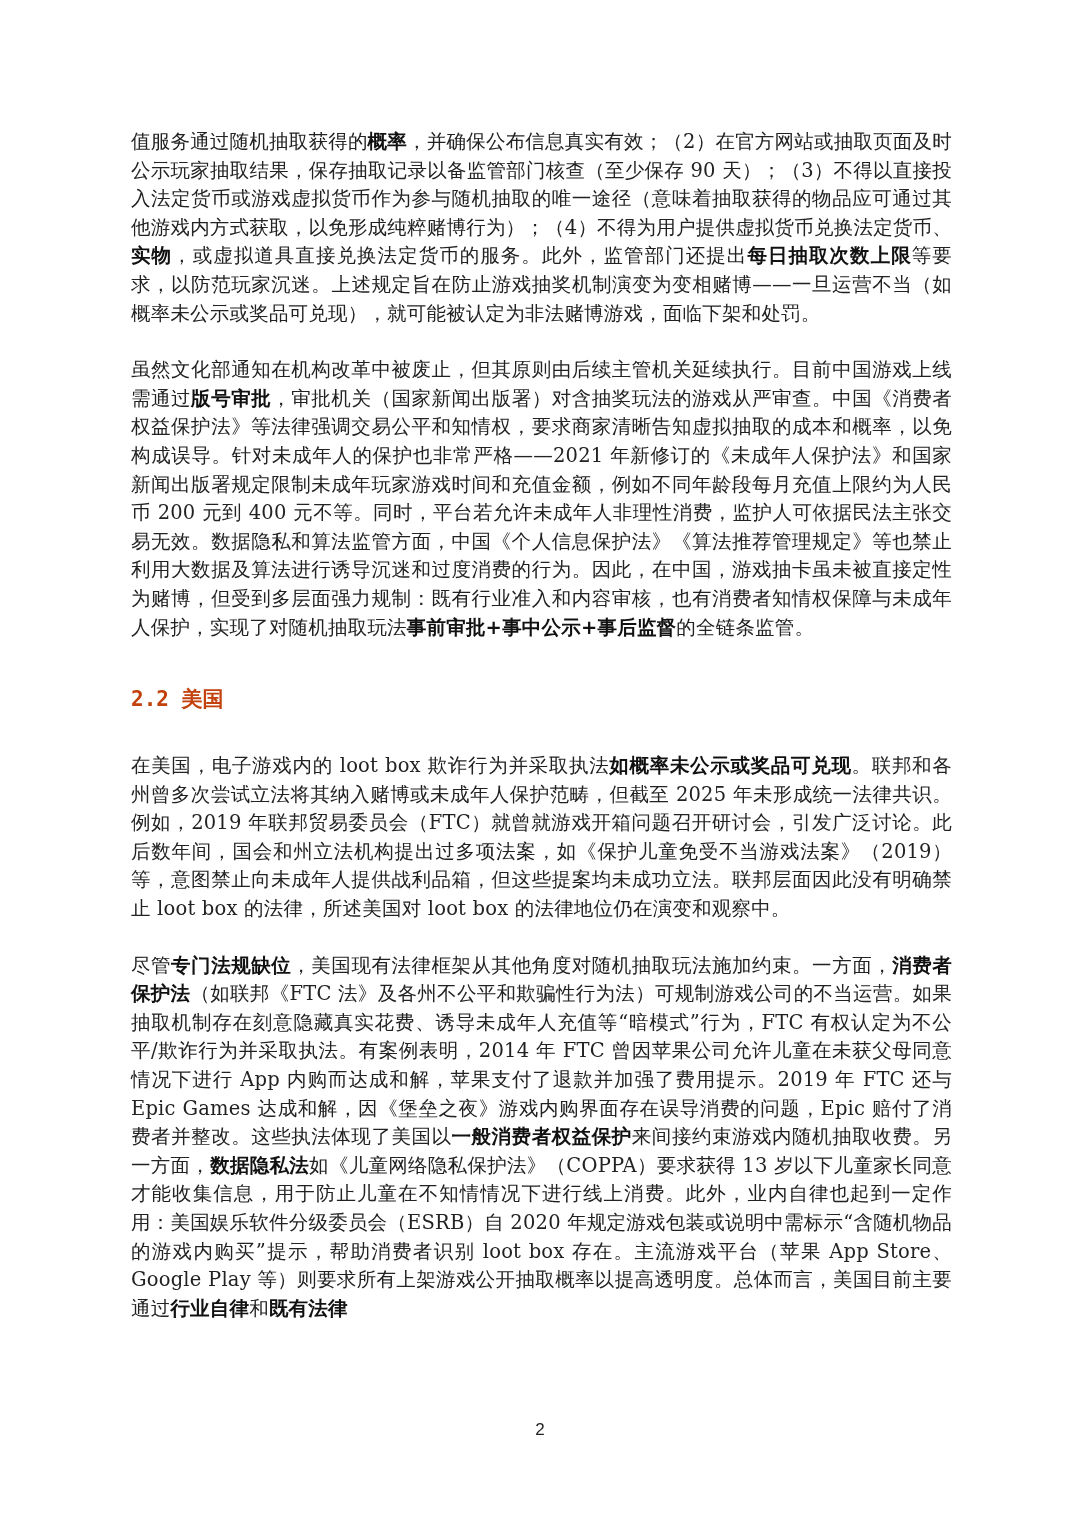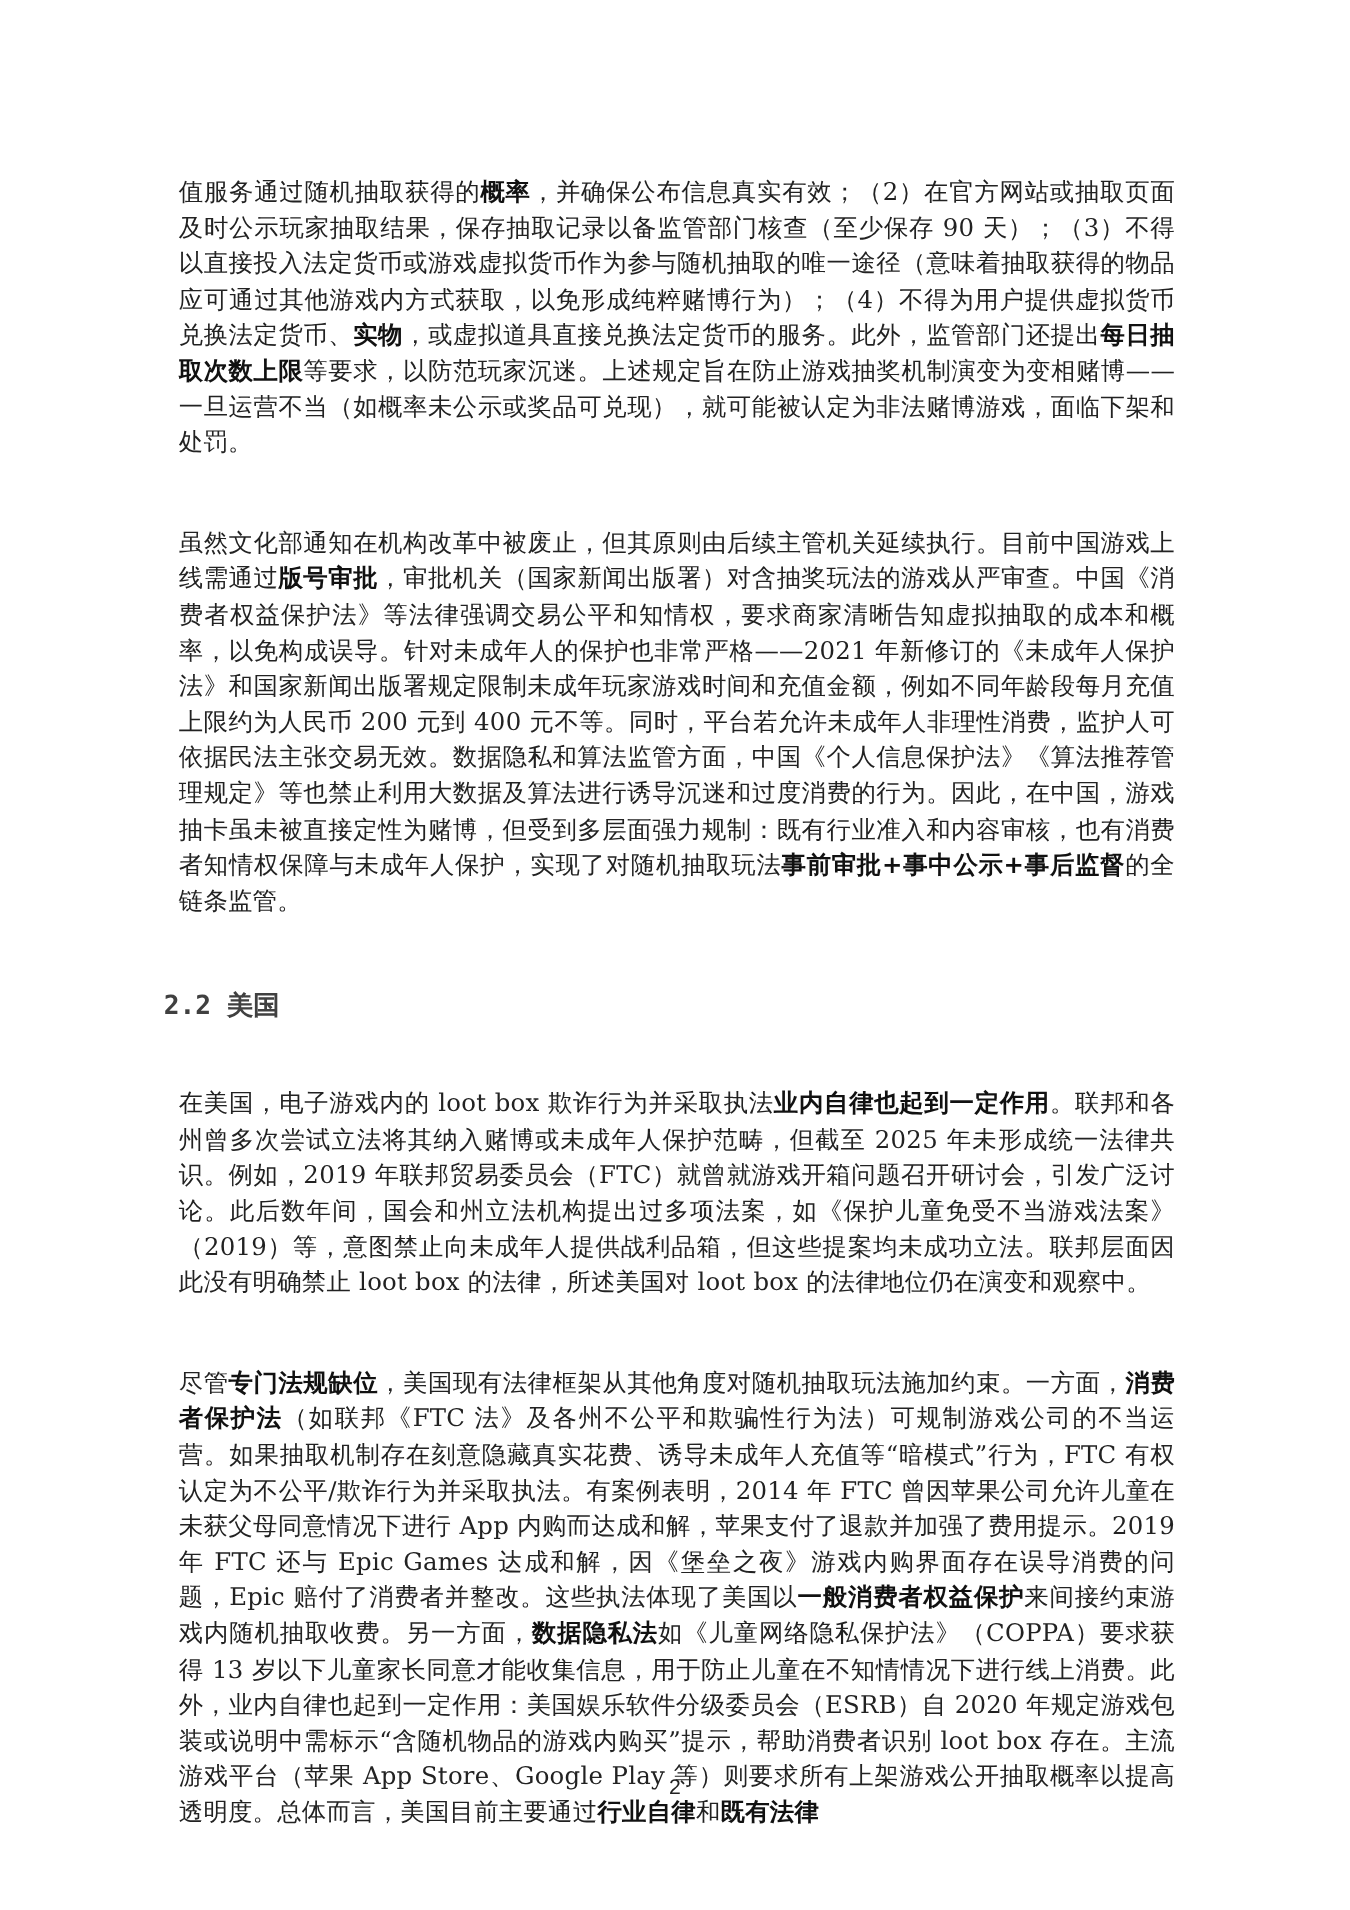--- a/index.html
+++ b/index.html
@@ -7,46 +7,46 @@
     width: 1080px; height: 1528px; position: relative; overflow: hidden;
     font-family: "DejaVu Serif", "Liberation Serif", serif;
     color: #222222;
   }
   .page { position: absolute; left: 131px; top: 128px; width: 821px; }
   .para {
     font-size: 19.5px;
     line-height: 28.6px;
     text-align: justify;
     text-justify: inter-character;
-    margin: 12px;
+    margin: 0;
     letter-spacing: 0.2px;
   }
   .para b { font-weight: bold; color: #111; font-family: "DejaVu Sans", "Liberation Sans", sans-serif; }
   .gap { height: 28px; }
   .heading {
     font-family: "DejaVu Sans Mono", "Liberation Mono", monospace;
-    font-size: 21px; color: #404040; margin: 0; line-height: 30px;
+    font-size: 21px; color: #c2410c; margin: 0; line-height: 30px;
   }
   .heading .cjk { font-family: "DejaVu Sans", "Liberation Sans", sans-serif; font-weight: bold; }
   .pagenum {
     position: absolute; left: 0; right: 0; top: 1420px; text-align: center;
     font-family: "Liberation Sans", sans-serif; font-size: 17px; color: #222;
   }
 </style>
 </head>
 <body>
 
 <div class="page">
   <p class="para"><span>值服务通过随机抽取获得的</span><b>概率</b><span>，并确保公布信息真实有效；（2）在官方网站或抽取页面及时公示玩家抽取结果，保存抽取记录以备监管部门核查（至少保存 90 天）；（3）不得以直接投入法定货币或游戏虚拟货币作为参与随机抽取的唯一途径（意味着抽取获得的物品应可通过其他游戏内方式获取，以免形成纯粹赌博行为）；（4）不得为用户提供虚拟货币兑换法定货币、</span><b>实物</b><span>，或虚拟道具直接兑换法定货币的服务。此外，监管部门还提出</span><b>每日抽取次数上限</b><span>等要求，以防范玩家沉迷。上述规定旨在防止游戏抽奖机制演变为变相赌博——一旦运营不当（如概率未公示或奖品可兑现），就可能被认定为非法赌博游戏，面临下架和处罚。</span></p>
   <div class="gap"></div>
   <p class="para"><span>虽然文化部通知在机构改革中被废止，但其原则由后续主管机关延续执行。目前中国游戏上线需通过</span><b>版号审批</b><span>，审批机关（国家新闻出版署）对含抽奖玩法的游戏从严审查。中国《消费者权益保护法》等法律强调交易公平和知情权，要求商家清晰告知虚拟抽取的成本和概率，以免构成误导。针对未成年人的保护也非常严格——2021 年新修订的《未成年人保护法》和国家新闻出版署规定限制未成年玩家游戏时间和充值金额，例如不同年龄段每月充值上限约为人民币 200 元到 400 元不等。同时，平台若允许未成年人非理性消费，监护人可依据民法主张交易无效。数据隐私和算法监管方面，中国《个人信息保护法》《算法推荐管理规定》等也禁止利用大数据及算法进行诱导沉迷和过度消费的行为。因此，在中国，游戏抽卡虽未被直接定性为赌博，但受到多层面强力规制：既有行业准入和内容审核，也有消费者知情权保障与未成年人保护，实现了对随机抽取玩法</span><b>事前审批+事中公示+事后监督</b><span>的全链条监管。</span></p>
   <div style="height:42px"></div>
   <h2 class="heading">
     <span>2.2</span>
     <span class="cjk">美国</span>
   </h2>
   <div style="height:38px"></div>
-  <p class="para"><span>在美国，电子游戏内的 loot box 欺诈行为并采取执法</span><b>业内自律也起到一定作用</b><span>。联邦和各州曾多次尝试立法将其纳入赌博或未成年人保护范畴，但截至 2025 年未形成统一法律共识。例如，2019 年联邦贸易委员会（FTC）就曾就游戏开箱问题召开研讨会，引发广泛讨论。此后数年间，国会和州立法机构提出过多项法案，如《保护儿童免受不当游戏法案》（2019）等，意图禁止向未成年人提供战利品箱，但这些提案均未成功立法。联邦层面因此没有明确禁止 loot box 的法律，所述美国对 loot box 的法律地位仍在演变和观察中。</span></p>
+  <p class="para"><span>在美国，电子游戏内的 loot box 欺诈行为并采取执法</span><b>如概率未公示或奖品可兑现</b><span>。联邦和各州曾多次尝试立法将其纳入赌博或未成年人保护范畴，但截至 2025 年未形成统一法律共识。例如，2019 年联邦贸易委员会（FTC）就曾就游戏开箱问题召开研讨会，引发广泛讨论。此后数年间，国会和州立法机构提出过多项法案，如《保护儿童免受不当游戏法案》（2019）等，意图禁止向未成年人提供战利品箱，但这些提案均未成功立法。联邦层面因此没有明确禁止 loot box 的法律，所述美国对 loot box 的法律地位仍在演变和观察中。</span></p>
   <div class="gap"></div>
   <p class="para"><span>尽管</span><b>专门法规缺位</b><span>，美国现有法律框架从其他角度对随机抽取玩法施加约束。一方面，</span><b>消费者保护法</b><span>（如联邦《FTC 法》及各州不公平和欺骗性行为法）可规制游戏公司的不当运营。如果抽取机制存在刻意隐藏真实花费、诱导未成年人充值等“暗模式”行为，FTC 有权认定为不公平/欺诈行为并采取执法。有案例表明，2014 年 FTC 曾因苹果公司允许儿童在未获父母同意情况下进行 App 内购而达成和解，苹果支付了退款并加强了费用提示。2019 年 FTC 还与 Epic Games 达成和解，因《堡垒之夜》游戏内购界面存在误导消费的问题，Epic 赔付了消费者并整改。这些执法体现了美国以</span><b>一般消费者权益保护</b><span>来间接约束游戏内随机抽取收费。另一方面，</span><b>数据隐私法</b><span>如《儿童网络隐私保护法》（COPPA）要求获得 13 岁以下儿童家长同意才能收集信息，用于防止儿童在不知情情况下进行线上消费。此外，业内自律也起到一定作用：美国娱乐软件分级委员会（ESRB）自 2020 年规定游戏包装或说明中需标示“含随机物品的游戏内购买”提示，帮助消费者识别 loot box 存在。主流游戏平台（苹果 App Store、Google Play 等）则要求所有上架游戏公开抽取概率以提高透明度。总体而言，美国目前主要通过</span><b>行业自律</b><span>和</span><b>既有法律</b></p>
 </div>
 
 <div class="pagenum">2</div>
 
 </body></html>

